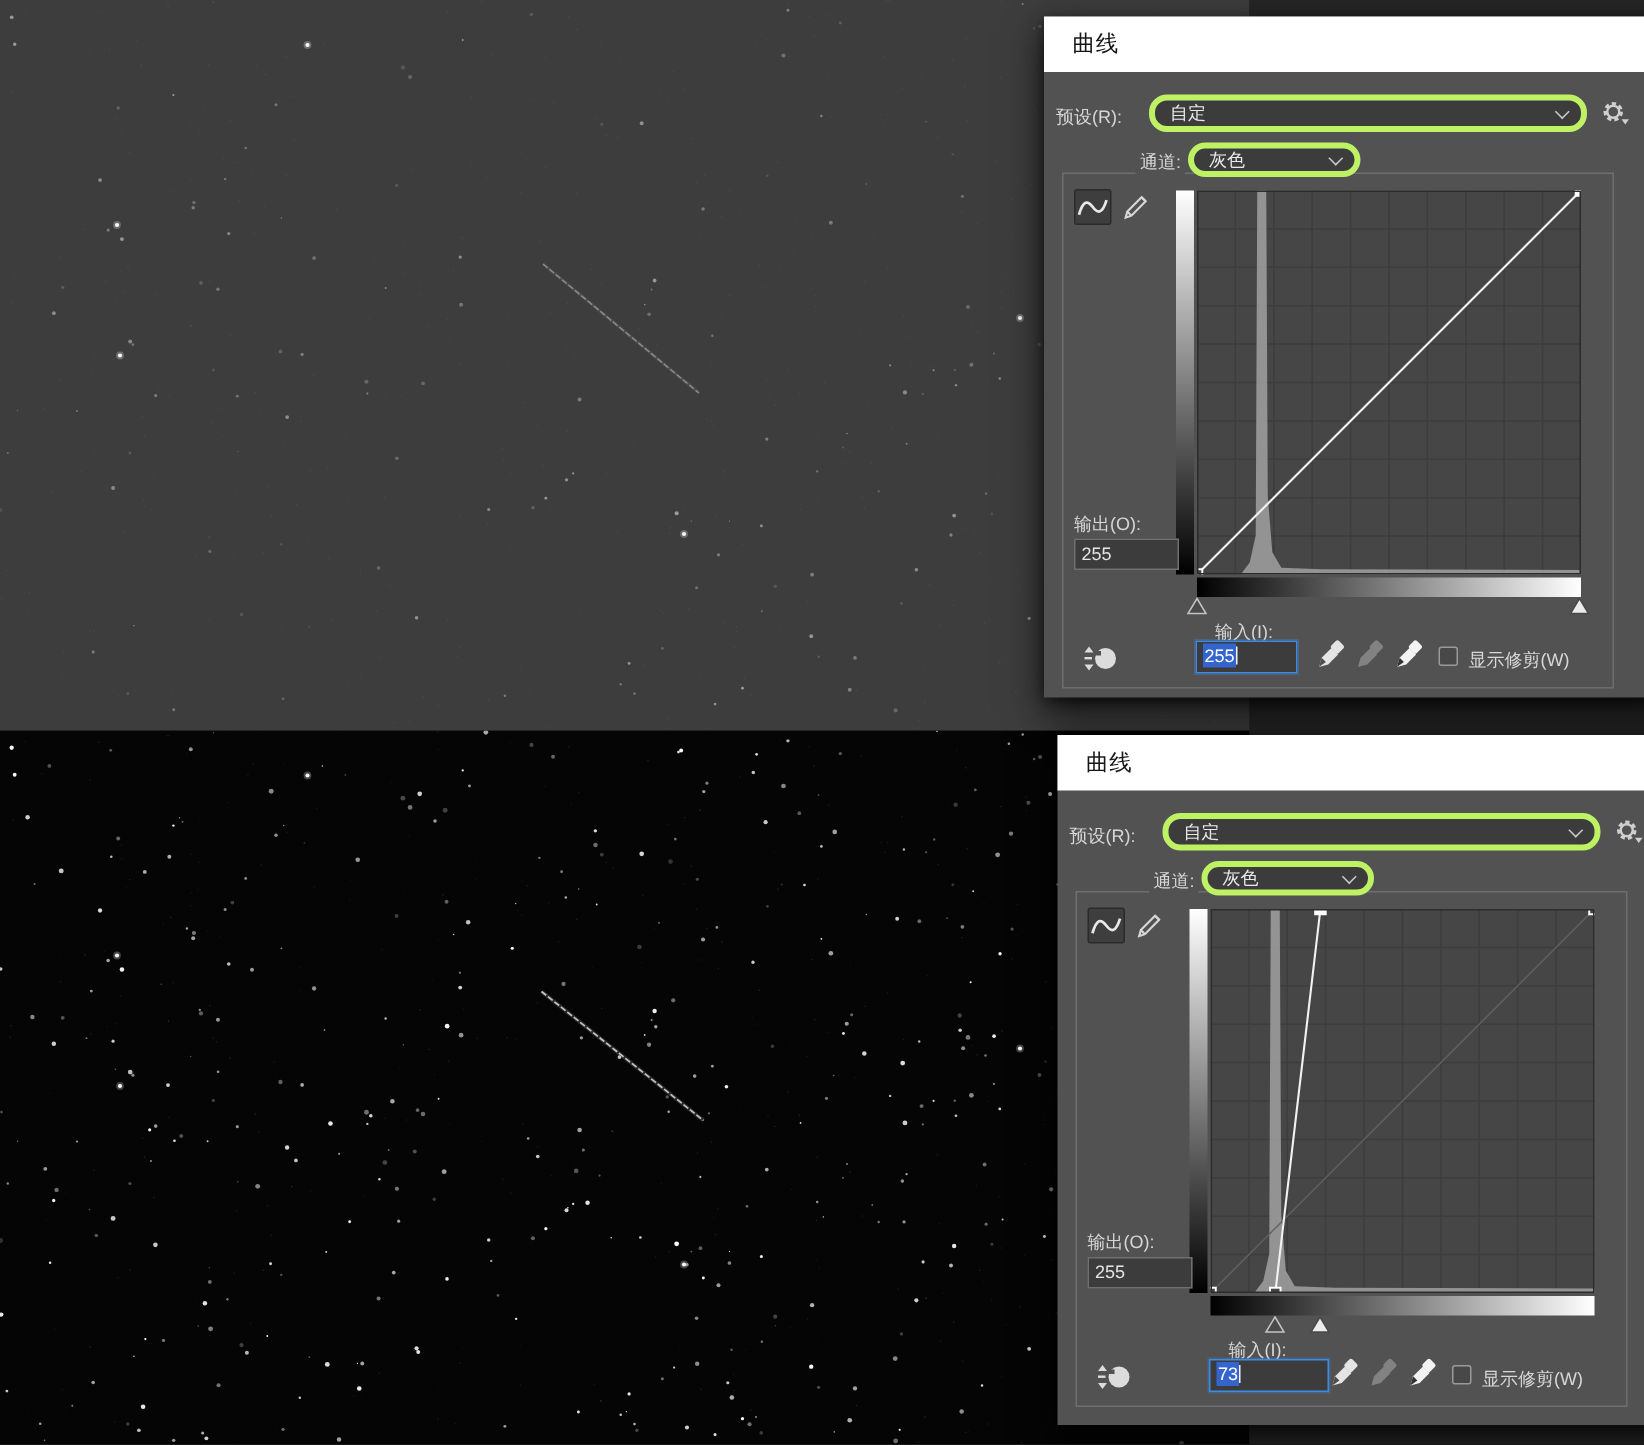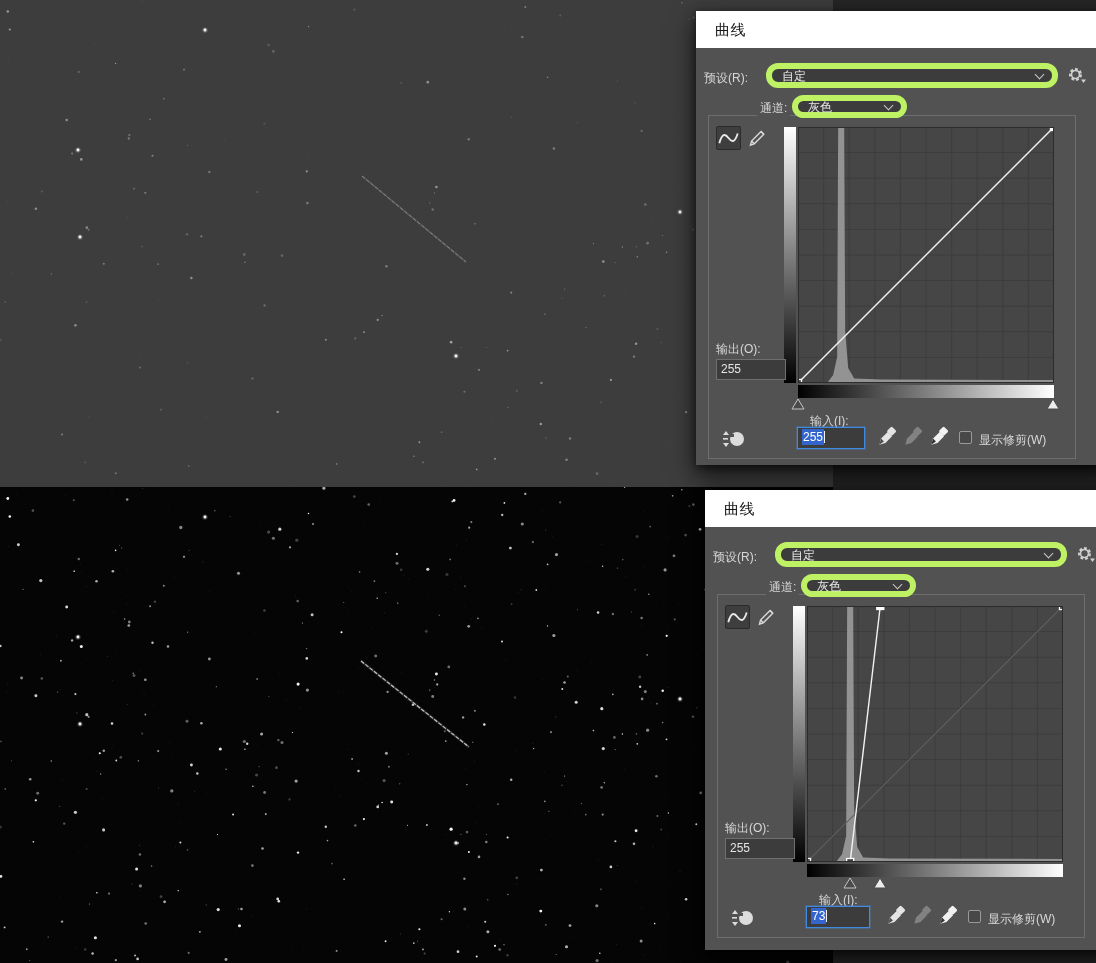--- a/index.html
+++ b/index.html
@@ -10,21 +10,21 @@
   .canvas-img svg{display:block;}
 
   
   .dialog{position:absolute;width:420px;background:var(--panel-bg,#525252);
     box-shadow:0 10px 24px rgba(0,0,0,.7),0 2px 8px rgba(0,0,0,.5);}
   .titlebar{position:absolute;left:0;top:0;right:0;height:37px;background:var(--titlebar-bg,#fff);}
   .titlebar .title{position:absolute;left:19px;top:0;line-height:37px;font-size:15px;
     color:var(--title-text,#161616);letter-spacing:.5px;}
   .lbl{position:absolute;font-size:12px;color:var(--text,#d7d7d7);white-space:nowrap;}
 
-  .select{position:absolute;background:var(--control-bg,#3c3c3c);border:6px solid #bef264;
+  .select{position:absolute;background:var(--control-bg,#3c3c3c);border:4px solid #bef264;
     border-radius:12px;box-sizing:border-box;color:#e8e8e8;font-size:12px;}
   .select .val{position:absolute;left:10px;top:50%;transform:translateY(-50%);}
   .chev{position:absolute;right:9px;top:50%;width:6px;height:6px;margin-top:-5px;
     border-right:1.5px solid #c9c9c9;border-bottom:1.5px solid #c9c9c9;transform:rotate(45deg);}
 
   .groupframe{position:absolute;left:12px;top:104px;width:368px;height:344px;
     border:1px solid #6e6e6e;box-sizing:border-box;}
 
   .tool-btn{position:absolute;box-sizing:border-box;border-radius:2px;}
   .tool-btn.pressed{background:#3e3e3e;border:1px solid #2b2b2b;}
@@ -2610,21 +2610,21 @@
     <div class="hgrad"></div>
     <div class="slider-row">
       <svg class="slider" viewBox="0 0 14 12" style="left: 36px;">
         <polygon points="7,1 13,11 1,11" fill="#4a4a4a" stroke="#c4c4c4" stroke-width="1"></polygon>
       </svg>
       <svg class="slider" viewBox="0 0 14 12" style="left: 66px;">
         <polygon points="7,1 13,11 1,11" fill="#ececec" stroke="#4a4a4a" stroke-width="1"></polygon>
       </svg>
     </div>
     <span class="lbl" style="left:114px;top:402px;">输入(I):</span>
-    <div class="field focused" style="left:101px;top:416px;width:64px;height:22px;">
+    <div class="field focused" style="left:101px;top:416px;width:80px;height:22px;">
       <span class="sel">73</span><span class="caret"></span>
     </div>
     <svg class="dropper" style="left:180px;top:414px;" viewBox="0 0 20 20">
       <path d="M3 17 L4.6 11.4 L10.6 5.4 L14.6 9.4 L8.6 15.4 Z" fill="#e4e4e4"></path>
       <path d="M3 17 L4.6 11.4 L7.2 14 Z" fill="#4d4d4d"></path>
       <rect x="11" y="1.6" width="6.4" height="6.4" rx="1.2" transform="rotate(45 14.2 4.8)" fill="#e4e4e4"></rect>
     </svg>
     <svg class="dropper" style="left:206px;top:414px;opacity:.45;" viewBox="0 0 20 20">
       <path d="M3 17 L4.6 11.4 L10.6 5.4 L14.6 9.4 L8.6 15.4 Z" fill="#bdbdbd"></path>
       <rect x="11" y="1.6" width="6.4" height="6.4" rx="1.2" transform="rotate(45 14.2 4.8)" fill="#bdbdbd"></rect>

